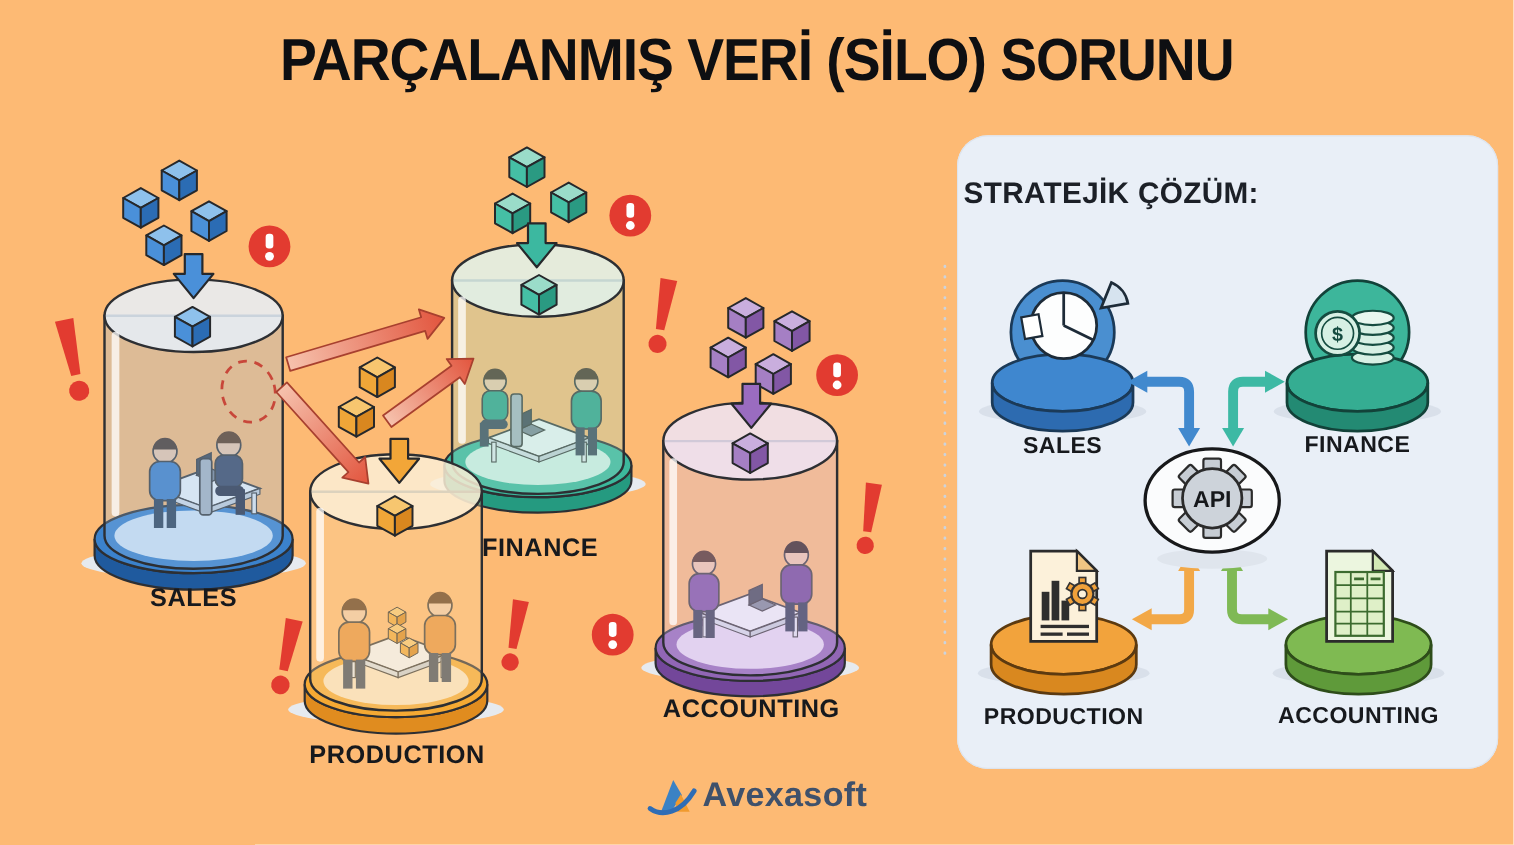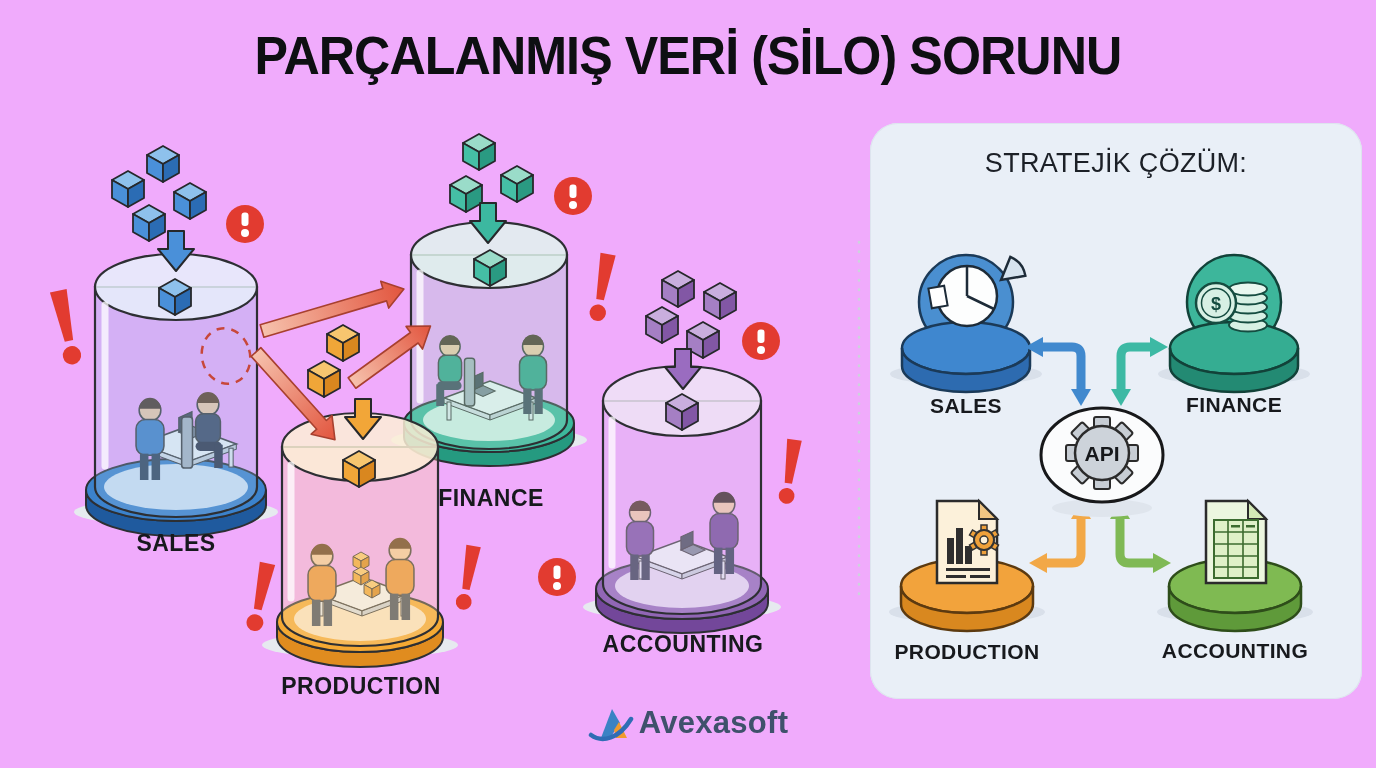--- a/index.html
+++ b/index.html
@@ -1,28 +1,28 @@
 <!DOCTYPE html>
 <html><head>
 <meta charset="utf-8">
 <style>
   html,body{margin:0;padding:0;background:#ffffff;}
-  .canvas{position:relative;width:1376px;height:768px;background:#f0abfc;overflow:hidden;
+  .canvas{position:relative;width:1376px;height:768px;background:#fdba74;overflow:hidden;
           font-family:"Liberation Sans",sans-serif;}
   .page-title{position:absolute;top:24px;left:0;width:100%;text-align:center;margin:0;
               font-size:54px;font-weight:bold;color:#0e0f12;letter-spacing:-1px;
               transform:scaleX(.93);}
   .panel{position:absolute;left:870px;top:123px;width:492px;height:576px;
          background:#e9eff7;border-radius:28px;box-shadow:inset 0 0 0 1px #dde4ee;}
   .scene{position:absolute;left:0;top:0;width:1376px;height:768px;pointer-events:none;}
   .silo-label{position:absolute;transform:translate(-50%,-50%);font-size:23px;font-weight:bold;
               color:#17191d;letter-spacing:.5px;white-space:nowrap;}
   .panel-title{position:absolute;transform:translate(-50%,-50%);left:1116px;width:480px;
-               text-align:center;font-size:27px;font-weight:normal;color:#1c2027;letter-spacing:.3px;
-               white-space:nowrap;}
+               text-align:left;font-size:27px;font-weight:bold;color:#1c2027;letter-spacing:.3px;
+               white-space:nowrap;margin-top:13px;}
   .node-label{position:absolute;transform:translate(-50%,-50%);font-size:21px;font-weight:bold;
               color:#17191d;letter-spacing:.4px;white-space:nowrap;}
   .logo{position:absolute;left:0;top:702px;width:100%;display:flex;align-items:center;
         justify-content:center;gap:5px;}
   .logo-text{font-size:31px;font-weight:600;color:#3f516b;letter-spacing:.3px;}
   
   .cb-blue  {--ct:#8ec1ec;--cl:#4a90d9;--cr:#2b6cb4;}
   .cb-teal  {--ct:#9adcc9;--cl:#45bfa5;--cr:#2a9a82;}
   .cb-orange{--ct:#f7c66f;--cl:#f0a638;--cr:#d9871f;}
   .cb-purple{--ct:#c9aede;--cl:#a57fc4;--cr:#8257a5;}

